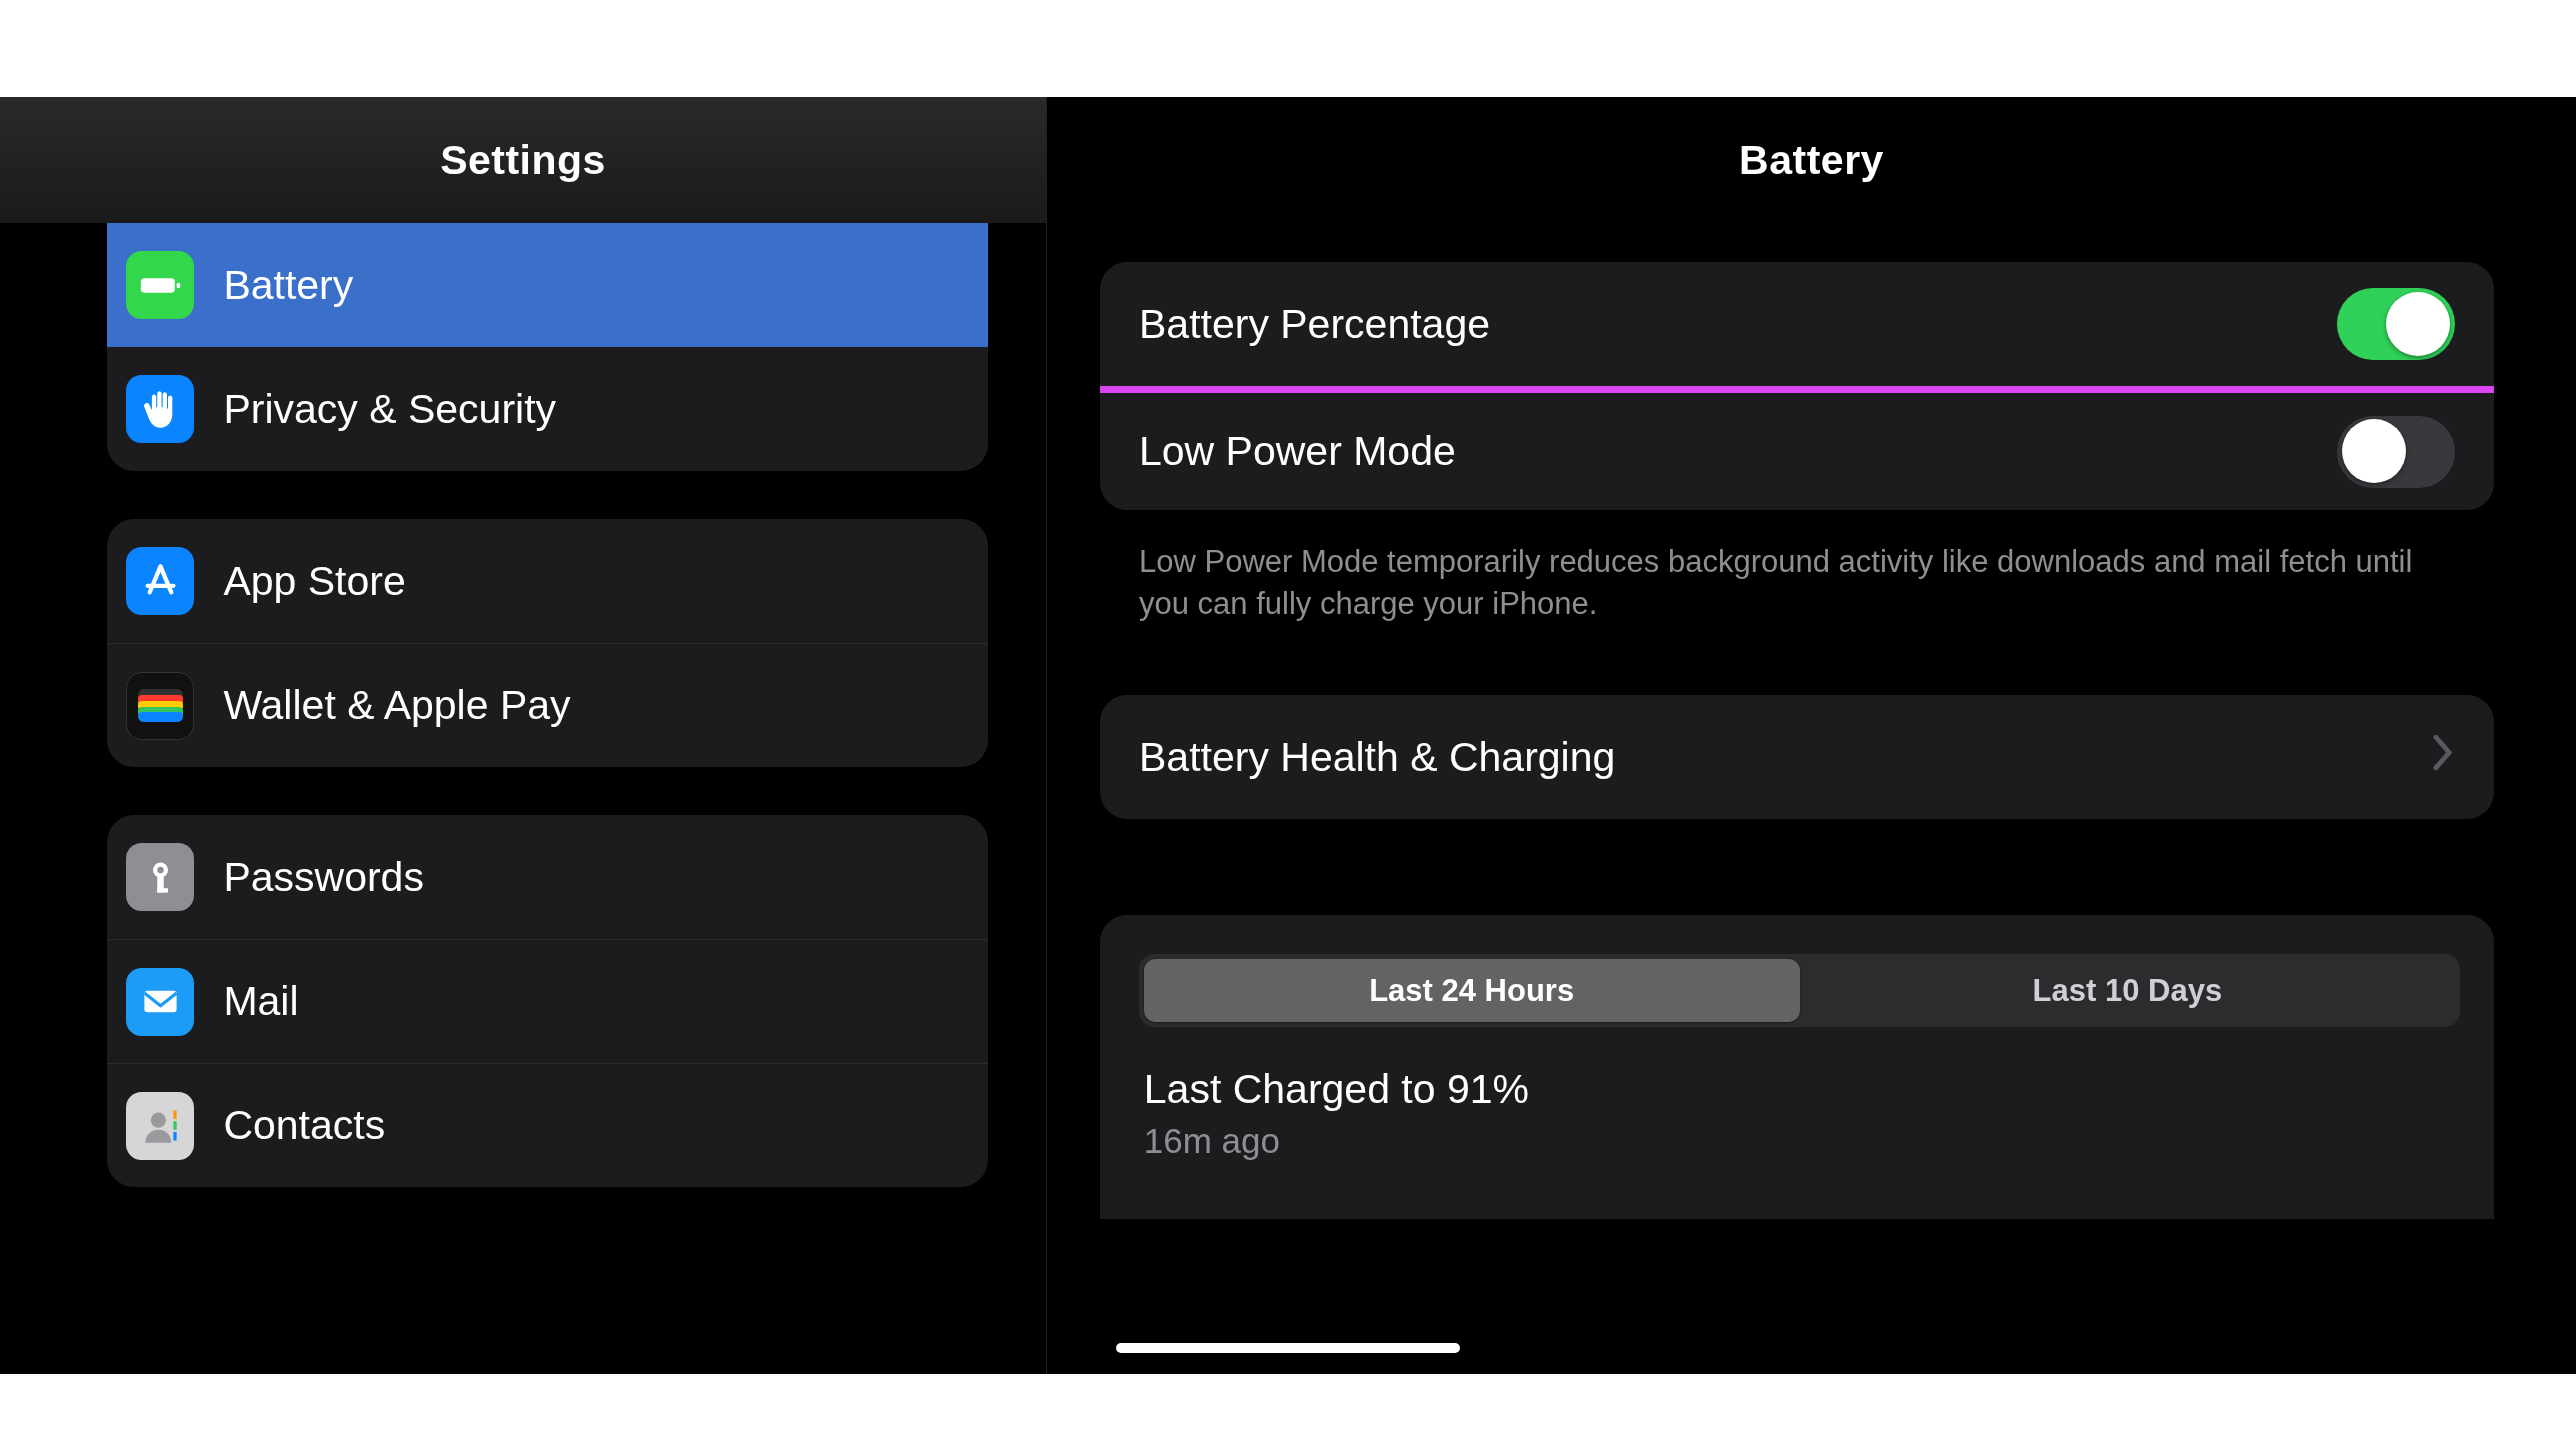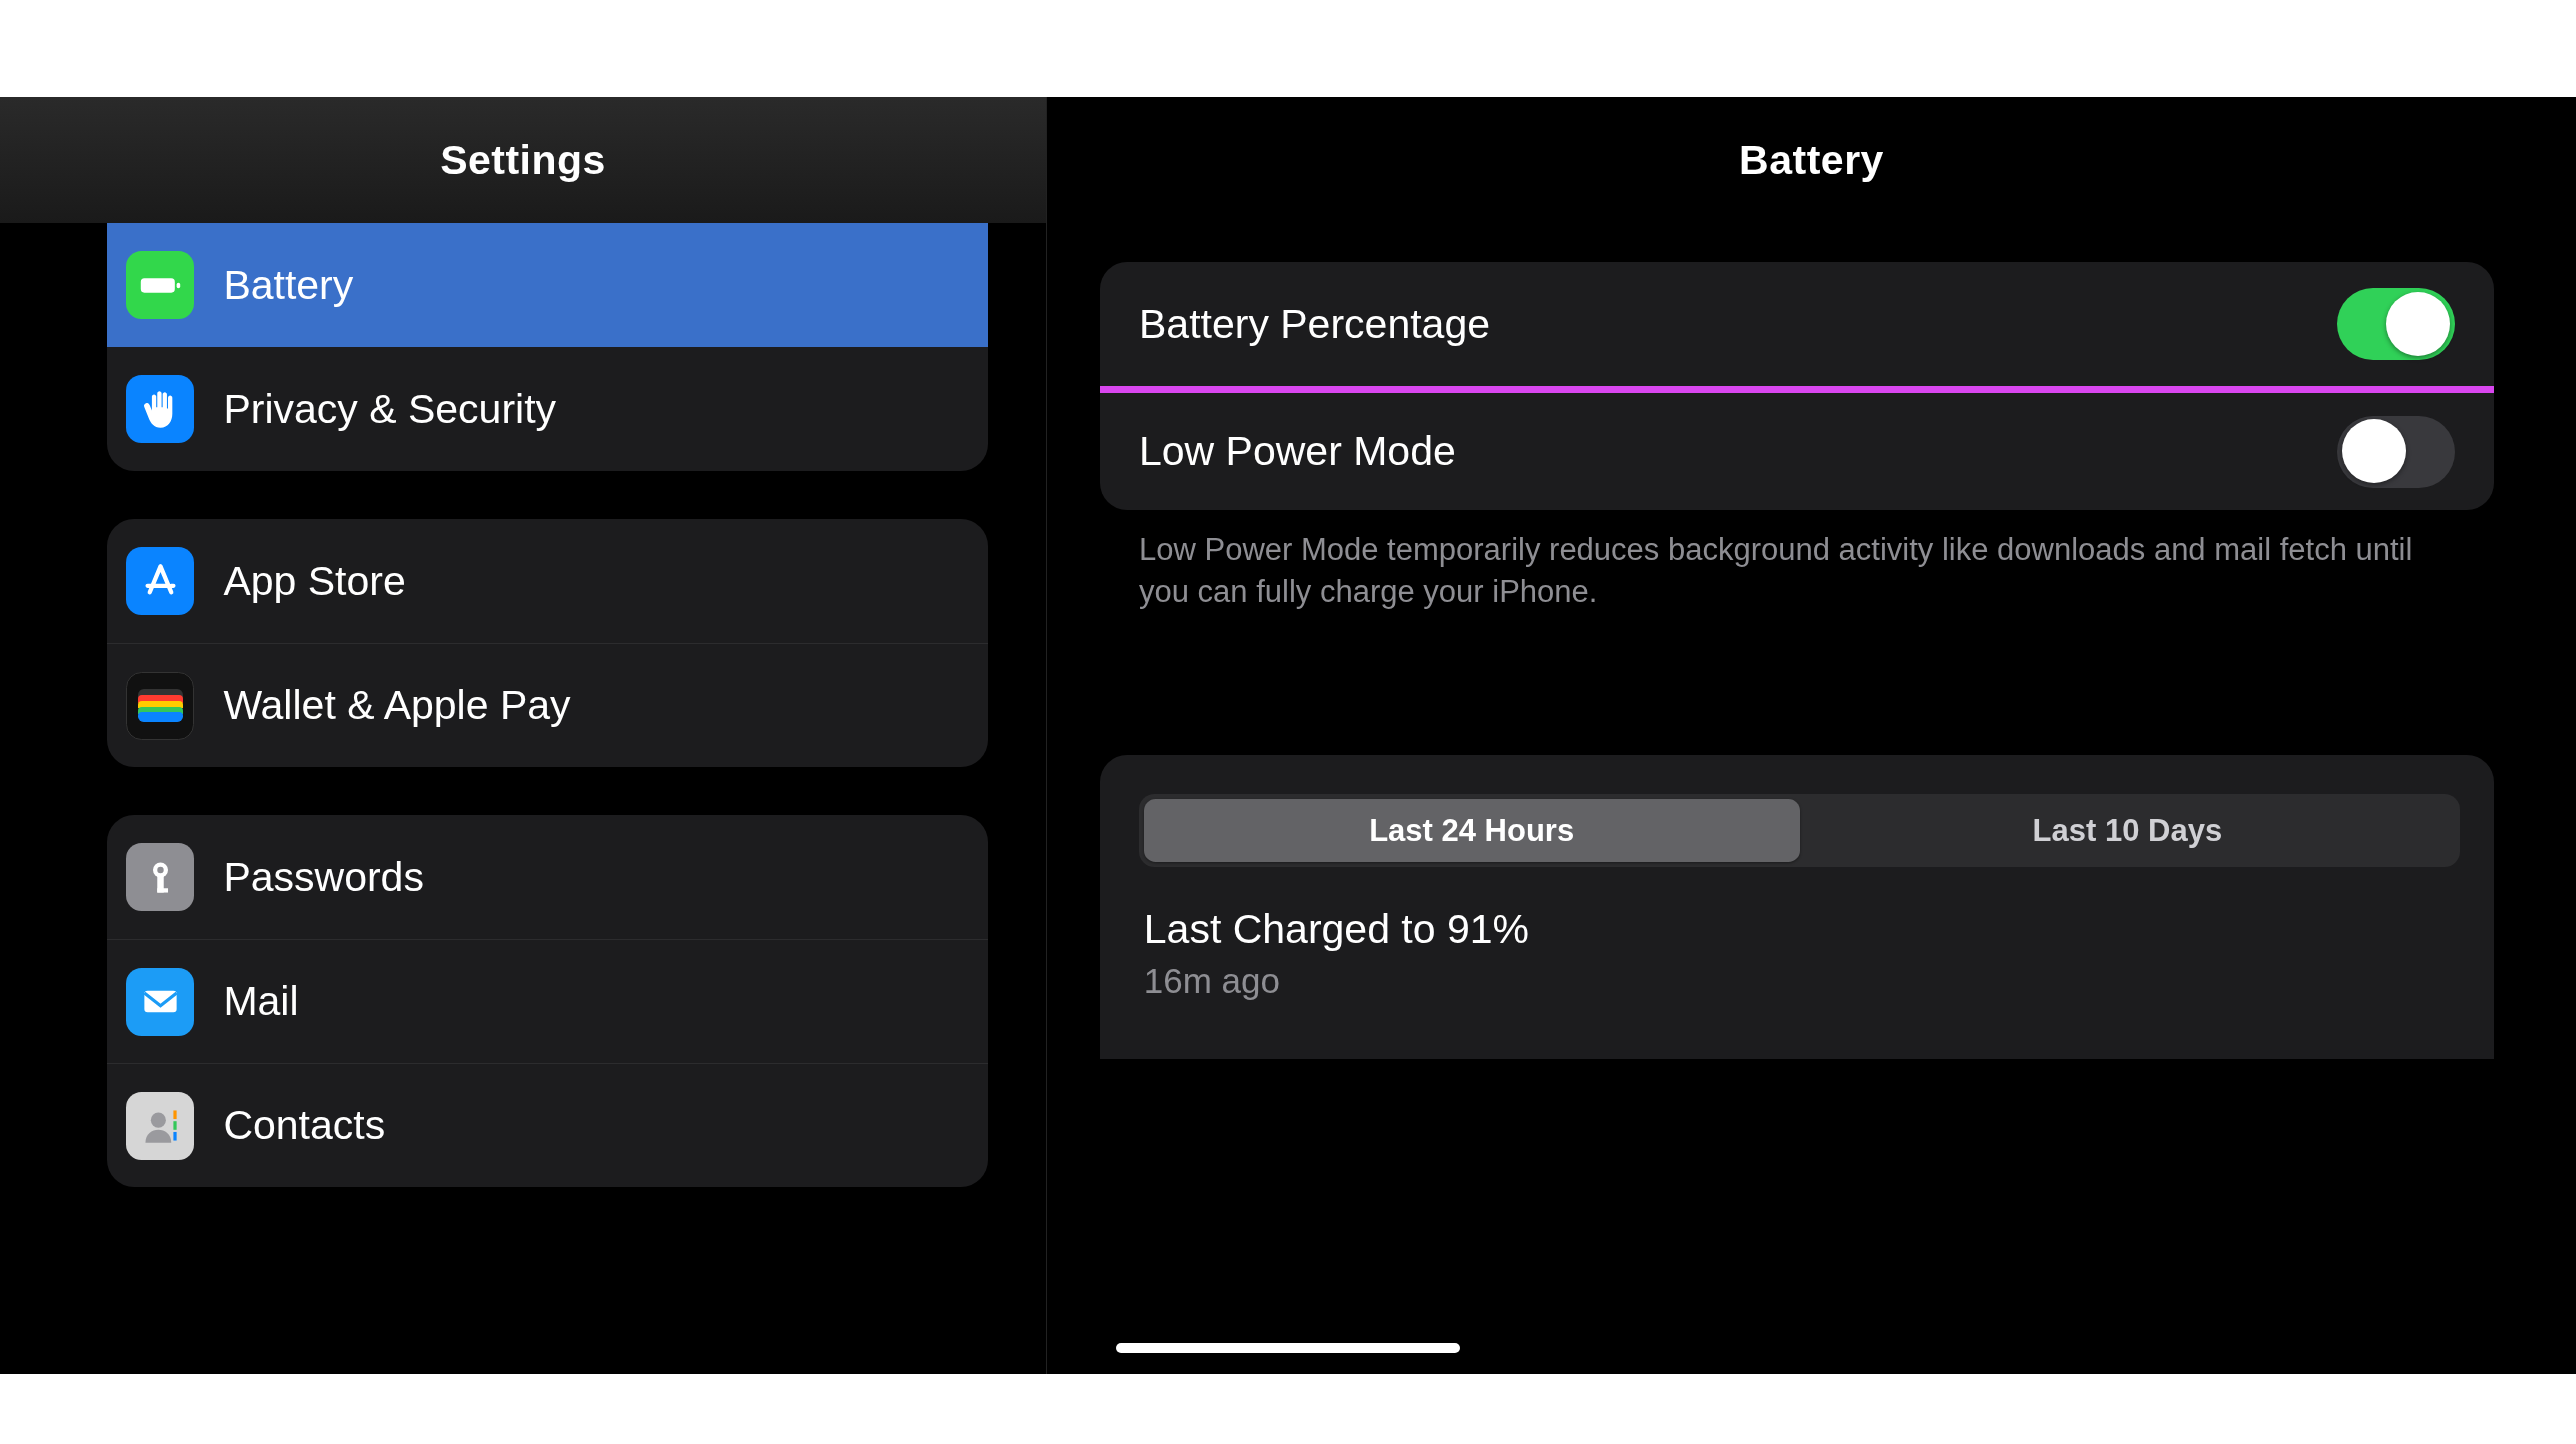--- a/index.html
+++ b/index.html
@@ -38,21 +38,21 @@
   .mini-wallet { width: 45px; height: 33px; border-radius: 5.8px; overflow: hidden; position: relative; background: #333; }
   .mini-wallet .c1 { position:absolute; left:0; right:0; top:5.8px; height:7.8px; background:#ff3b30; border-radius:3.9px 3.9px 0 0;}
   .mini-wallet .c2 { position:absolute; left:0; right:0; top:11.6px; height:7.8px; background:#ffcc00; border-radius:3.9px 3.9px 0 0;}
   .mini-wallet .c3 { position:absolute; left:0; right:0; top:17.5px; height:7.8px; background:#34c759; border-radius:3.9px 3.9px 0 0;}
   .mini-wallet .c4 { position:absolute; left:0; right:0; top:23px; height:9.7px; background:#0a84ff; border-radius:3.9px 3.9px 0 0;}
 
   
   .detail { flex: 1; background: #000; display: flex; flex-direction: column; }
   .detail-header { height: 126px; display: flex; align-items: center; justify-content: center; }
   .detail-title { color: #fff; font-size: 41px; font-weight: 700; letter-spacing: 0.5px; }
-  .detail-body { flex: 1; padding: 39px 82px 6px 53px; display: flex; flex-direction: column; gap: 0; }
+  .detail-body { flex: 1; padding: 39px 82px 6px 53px; display: flex; flex-direction: column; gap: 12px; }
 
   .card { background: #1c1c1e; border-radius: 27px; overflow: hidden; }
   .drow { display: flex; align-items: center; padding: 0 39px; height: 124px; }
   .drow + .drow { border-top: 7px solid #d946ef; }
   .drow-label { color: #fff; font-size: 41px; font-weight: 400; flex: 1; }
 
   
   .toggle { width: 118px; height: 72px; border-radius: 36px; position: relative; cursor: pointer; }
   .toggle.on { background: #30d158; }
   .toggle.off { background: #39393d; }
@@ -180,20 +180,30 @@
           </div>
           <div class="drow">
             <div class="drow-label">Low Power Mode</div>
             <div class="toggle off">
                 <div class="knob"></div>
               </div>
           </div>
         </div>
         <div class="footnote">Low Power Mode temporarily reduces background activity like downloads and mail fetch until you can fully charge your iPhone.</div>
 
+        <div class="card">
+          <div class="drow">
+            <div class="drow-label">Battery Health &amp; Charging</div>
+            <div class="chevron">
+              <svg width="23" height="39" viewBox="0 0 24 40">
+                  <path d="M4 4 L18 20 L4 36" stroke="#5a5a5e" stroke-width="5" fill="none" stroke-linecap="round" stroke-linejoin="round"></path>
+                </svg>
+            </div>
+          </div>
+        </div>
 
         <div class="usage-card">
           <div class="seg">
             <div class="seg-item active">Last 24 Hours</div>
             <div class="seg-item">Last 10 Days</div>
           </div>
           <div class="charge-line1">Last Charged to 91%</div>
           <div class="charge-line2">16m ago</div>
         </div>
 

